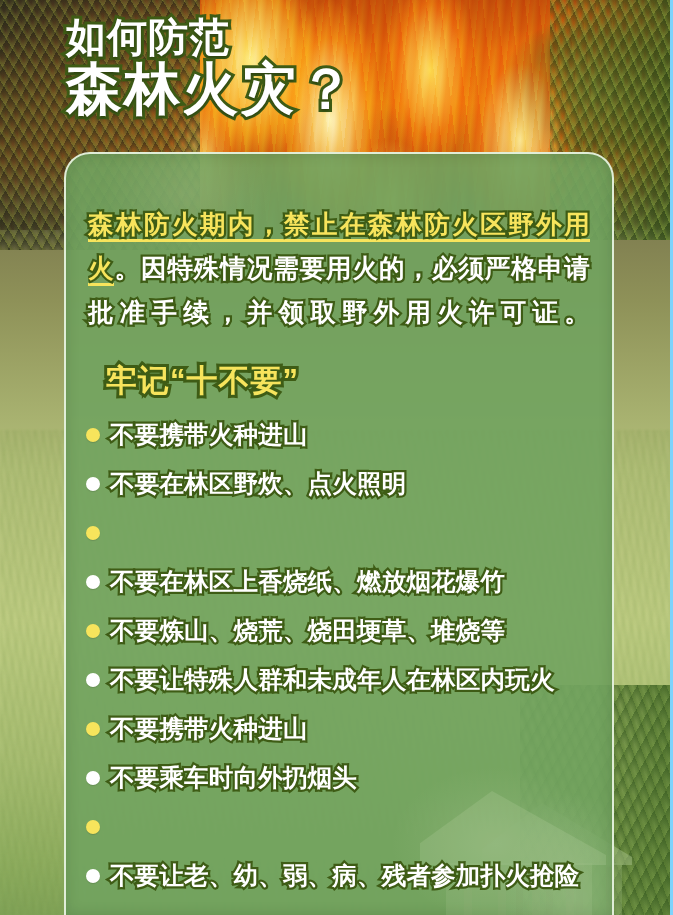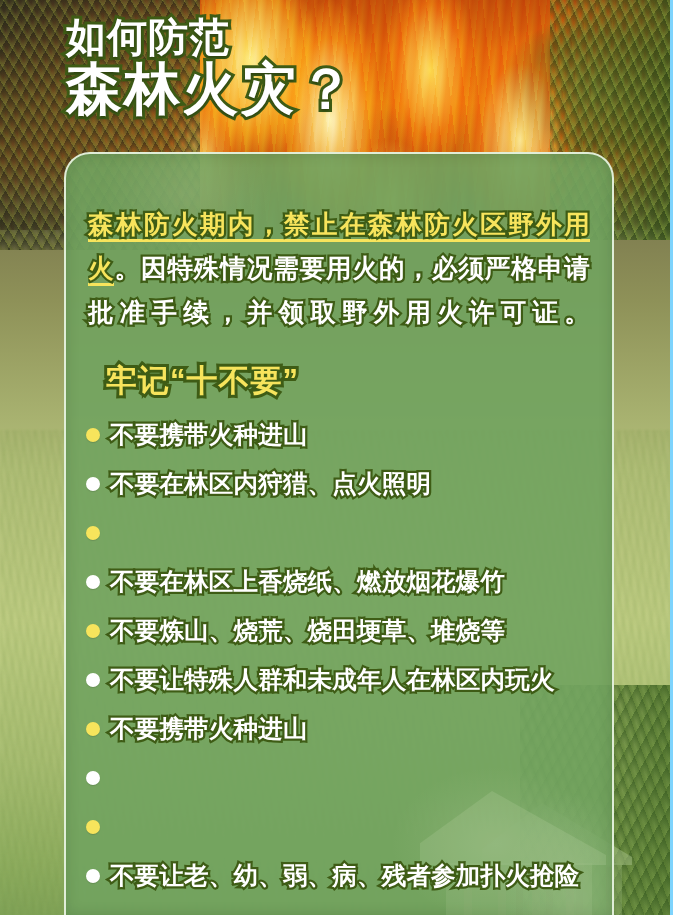--- a/index.html
+++ b/index.html
@@ -246,21 +246,21 @@
 
       <h2 class="subtitle">牢记“十不要”</h2>
 
       <ul class="list" id="rules-list">
           <li class="item">
             <span class="dot y"></span>
             <span class="item-text">不要携带火种进山</span>
           </li>
           <li class="item">
             <span class="dot w"></span>
-            <span class="item-text">不要在林区内狩猎、点火照明</span>
+            <span class="item-text">不要在林区野炊、点火照明</span>
           </li>
           <li class="item">
             <span class="dot y"></span>
           </li>
           <li class="item">
             <span class="dot w"></span>
             <span class="item-text">不要在林区上香烧纸、燃放烟花爆竹</span>
           </li>
           <li class="item">
             <span class="dot y"></span>
@@ -269,20 +269,21 @@
           <li class="item">
             <span class="dot w"></span>
             <span class="item-text">不要让特殊人群和未成年人在林区内玩火</span>
           </li>
           <li class="item">
             <span class="dot y"></span>
             <span class="item-text">不要携带火种进山</span>
           </li>
           <li class="item">
             <span class="dot w"></span>
+            <span class="item-text">不要乘车时向外扔烟头</span>
           </li>
           <li class="item">
             <span class="dot y"></span>
           </li>
           <li class="item">
             <span class="dot w"></span>
             <span class="item-text">不要让老、幼、弱、病、残者参加扑火抢险</span>
           </li>
         </ul>
 

